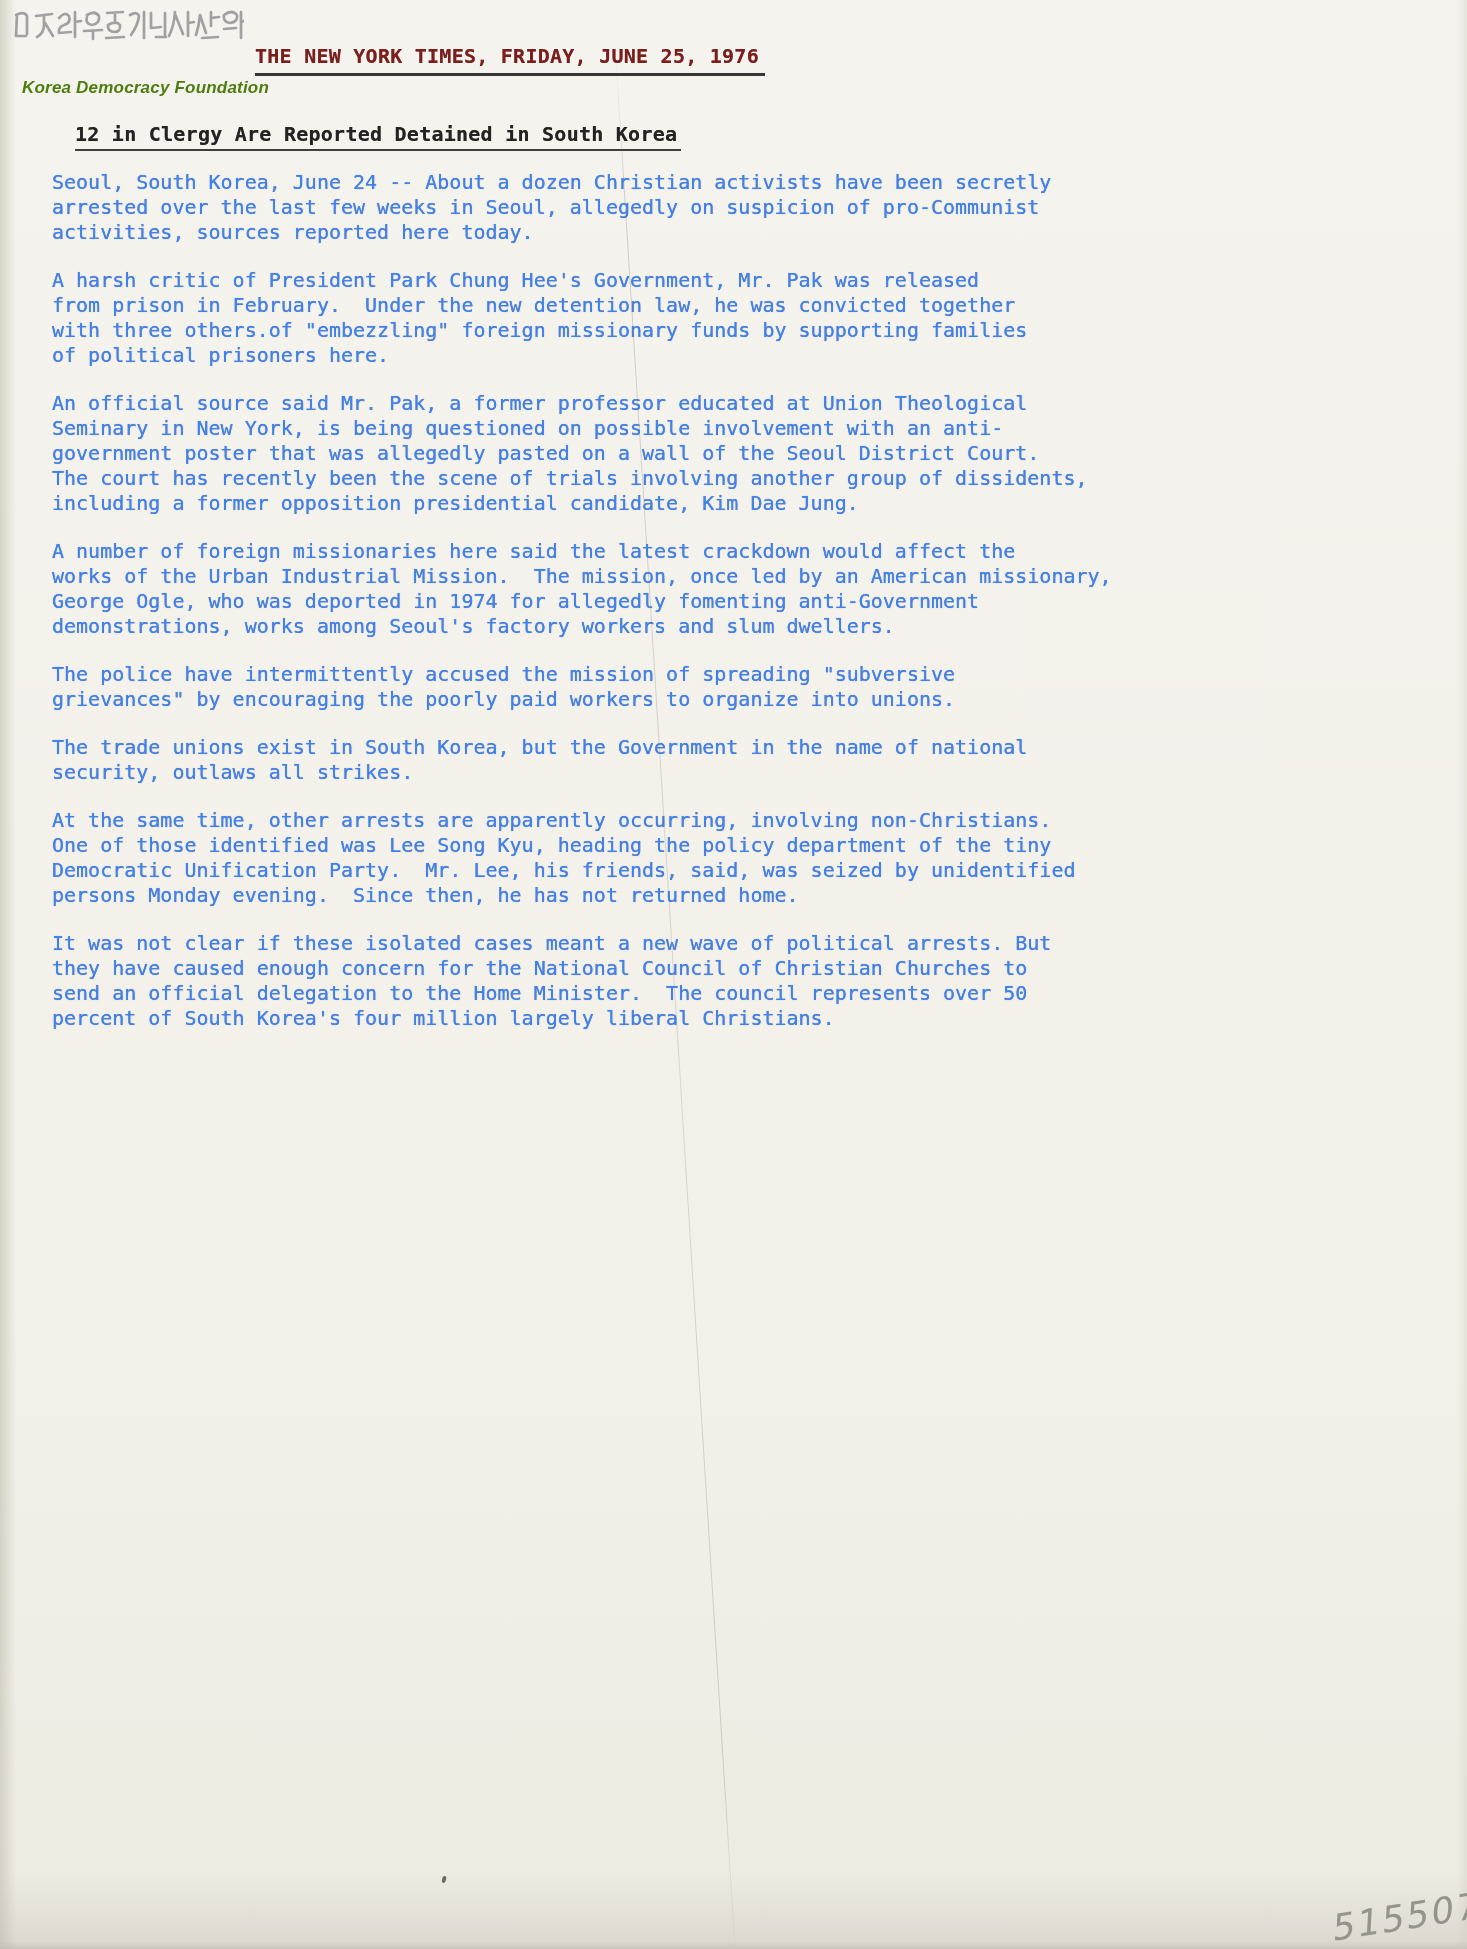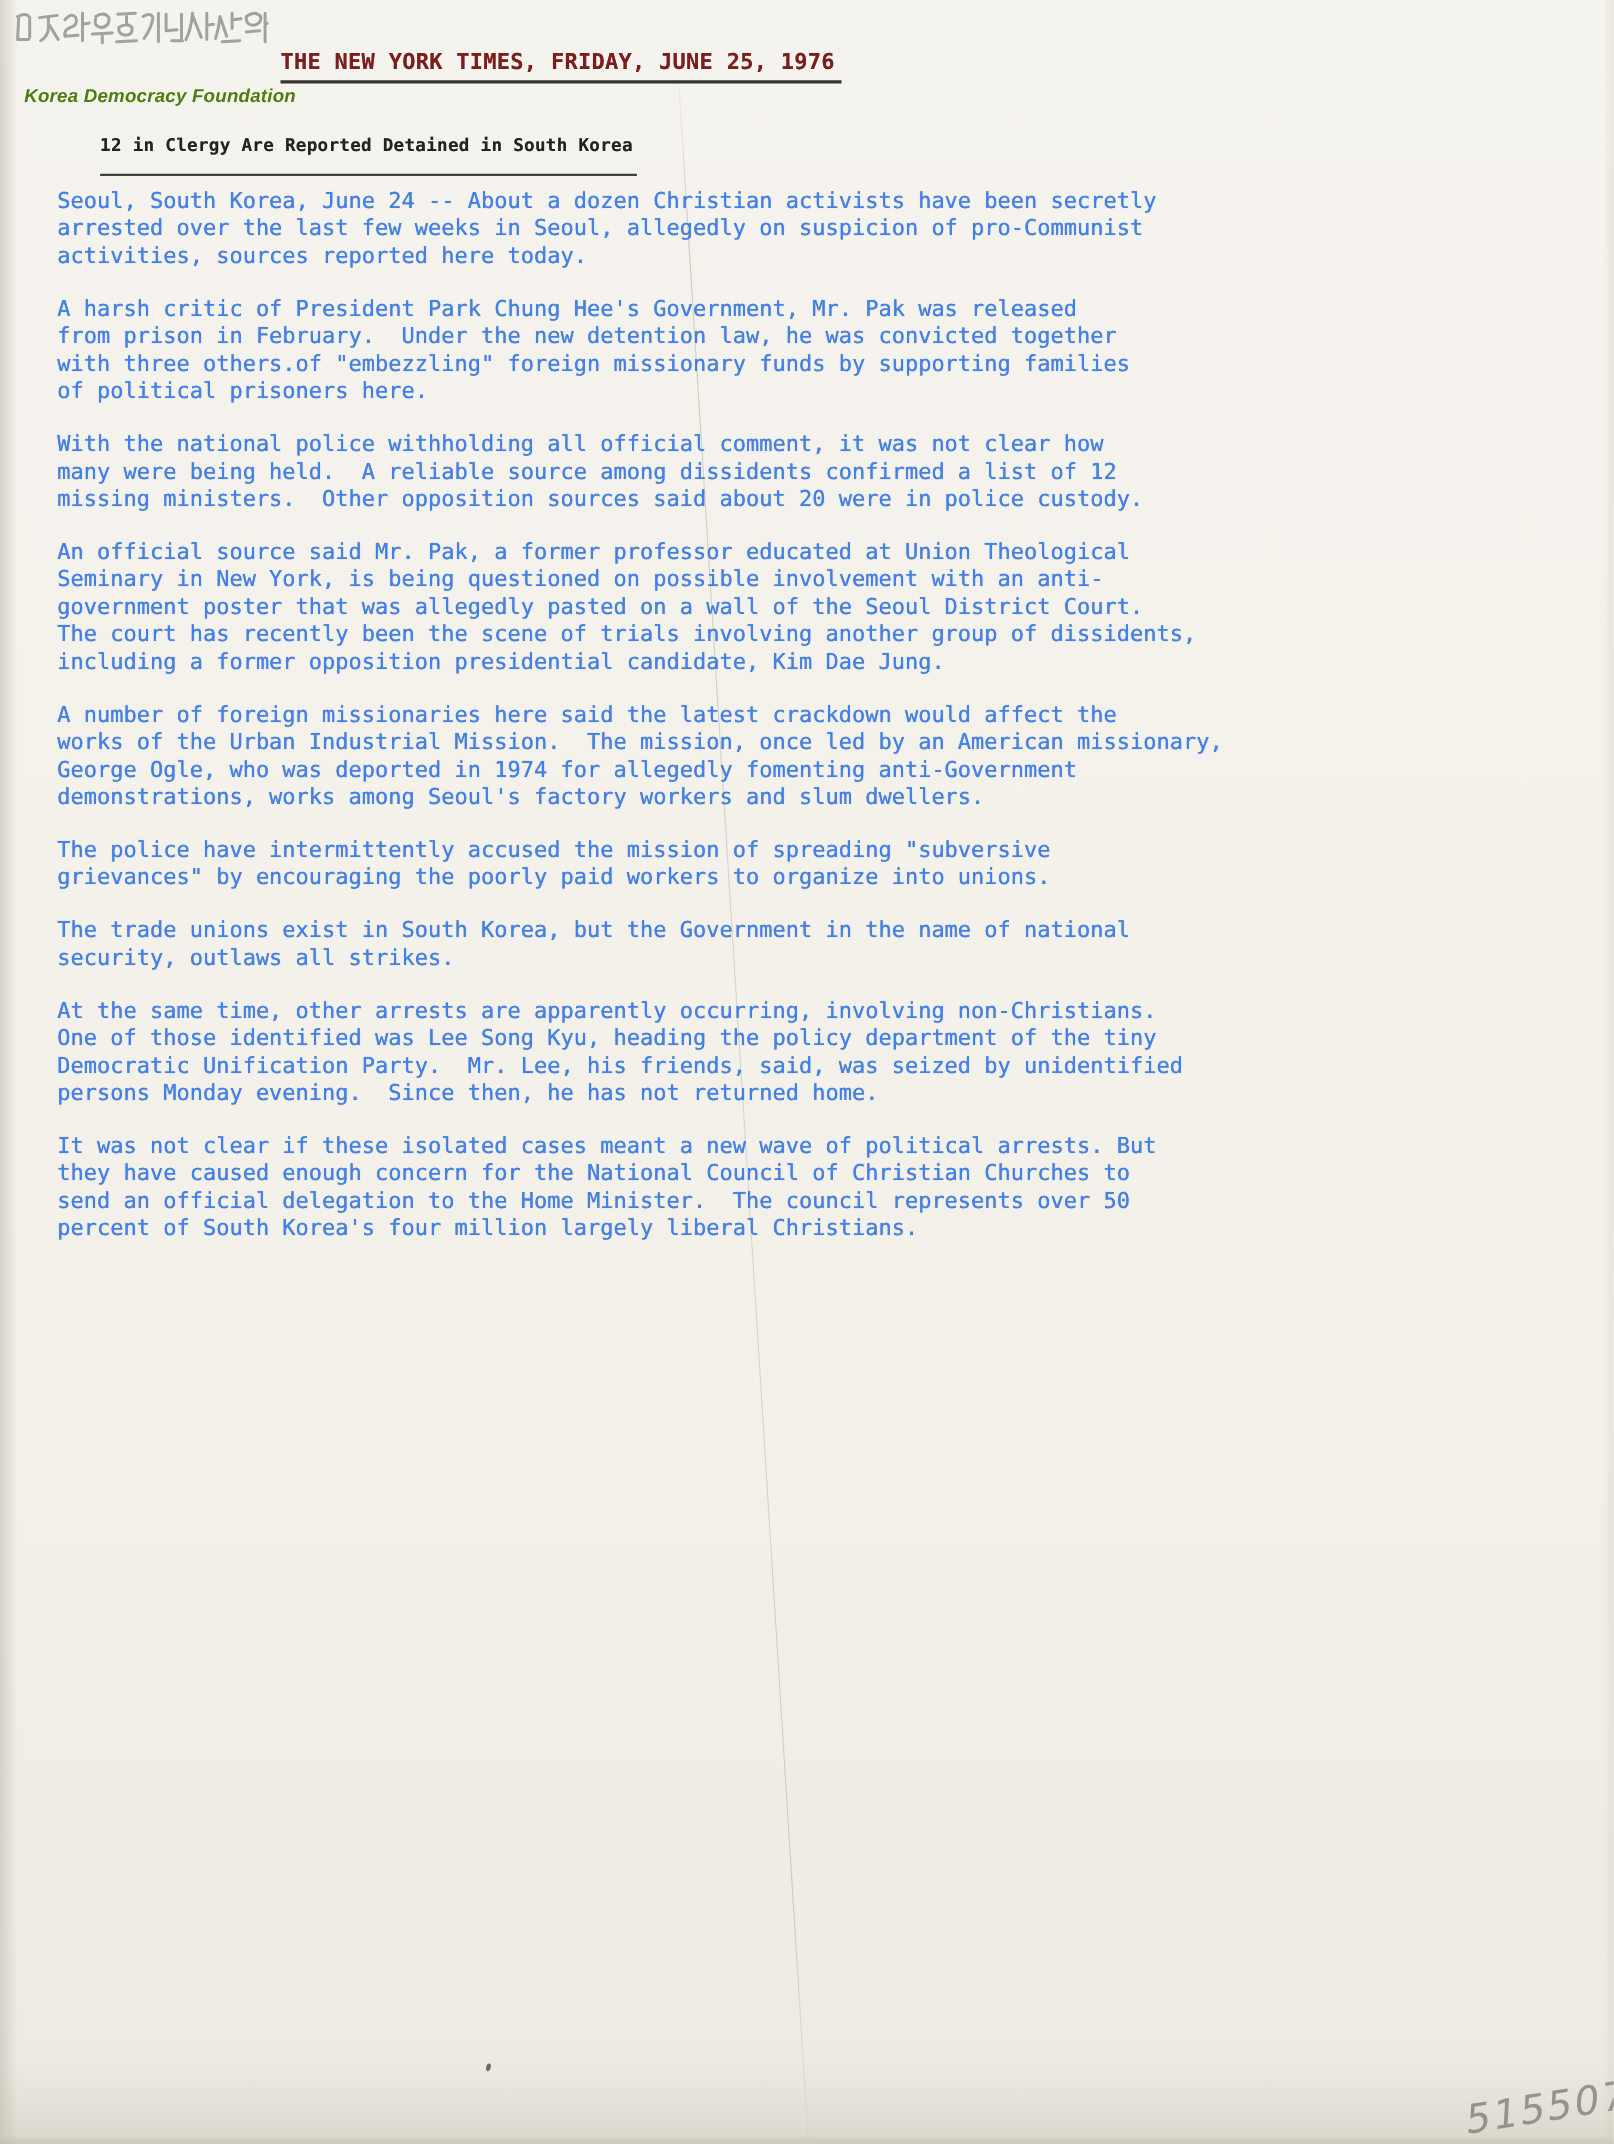--- a/index.html
+++ b/index.html
@@ -34,28 +34,27 @@
     color: #7f1d1d;
     white-space: nowrap;
     padding: 0 6px 5px 0;
     border-bottom: 3px solid rgba(26,26,26,0.88);
     text-shadow: 0 0 0.6px rgba(31,31,31,0.6);
   }
 
   
   .headline {
     position: absolute; left: 75px; top: 122px;
-    font-size: 16px; font-weight: bold;
+    font-size: 20px; font-weight: bold;
     letter-spacing: 0.25px;
     color: #232323;
     white-space: nowrap;
-    padding: 0 4px 17px 0;
+    padding: 0 4px 3px 0;
     border-bottom: 2px solid rgba(30,30,30,0.85);
     text-shadow: 0 0 0.6px rgba(35,35,35,0.6);
-    margin-left: 16px;
   }
   .article-body {
     position: absolute; left: 52px; top: 170px;
     font-size: 20px; line-height: 25px;
     color: #3b82f6;
     text-shadow: 0 0 0.7px rgba(40,40,40,0.62);
   }
   .para { white-space: pre; margin: 0 0 23px 0; }
 
   
@@ -115,23 +114,20 @@
 <div class="headline">12 in Clergy Are Reported Detained in South Korea</div>
 
 <div class="article-body">
     <p class="para">Seoul, South Korea, June 24 -- About a dozen Christian activists have been secretly
 arrested over the last few weeks in Seoul, allegedly on suspicion of pro-Communist
 activities, sources reported here today.</p>
     <p class="para">A harsh critic of President Park Chung Hee's Government, Mr. Pak was released
 from prison in February.  Under the new detention law, he was convicted together
 with three others.of "embezzling" foreign missionary funds by supporting families
 of political prisoners here.</p>
-    <p class="para">With the national police withholding all official comment, it was not clear how
-many were being held.  A reliable source among dissidents confirmed a list of 12
-missing ministers.  Other opposition sources said about 20 were in police custody.</p>
     <p class="para">An official source said Mr. Pak, a former professor educated at Union Theological
 Seminary in New York, is being questioned on possible involvement with an anti-
 government poster that was allegedly pasted on a wall of the Seoul District Court.
 The court has recently been the scene of trials involving another group of dissidents,
 including a former opposition presidential candidate, Kim Dae Jung.</p>
     <p class="para">A number of foreign missionaries here said the latest crackdown would affect the
 works of the Urban Industrial Mission.  The mission, once led by an American missionary,
 George Ogle, who was deported in 1974 for allegedly fomenting anti-Government
 demonstrations, works among Seoul's factory workers and slum dwellers.</p>
     <p class="para">The police have intermittently accused the mission of spreading "subversive

